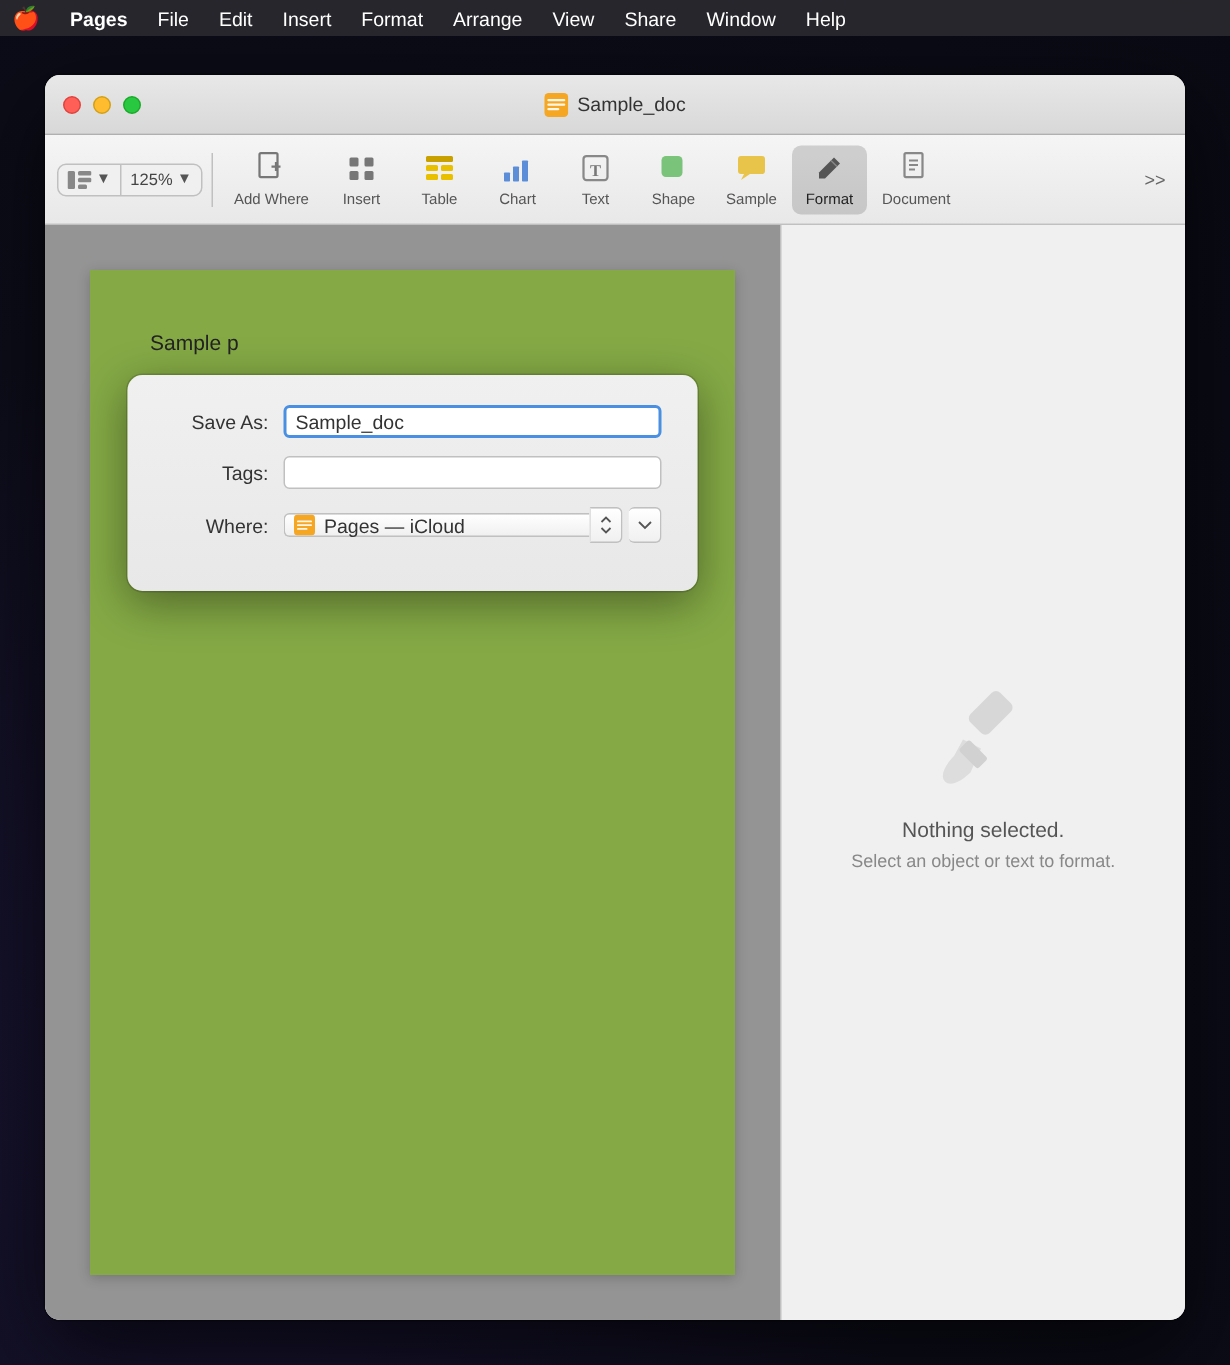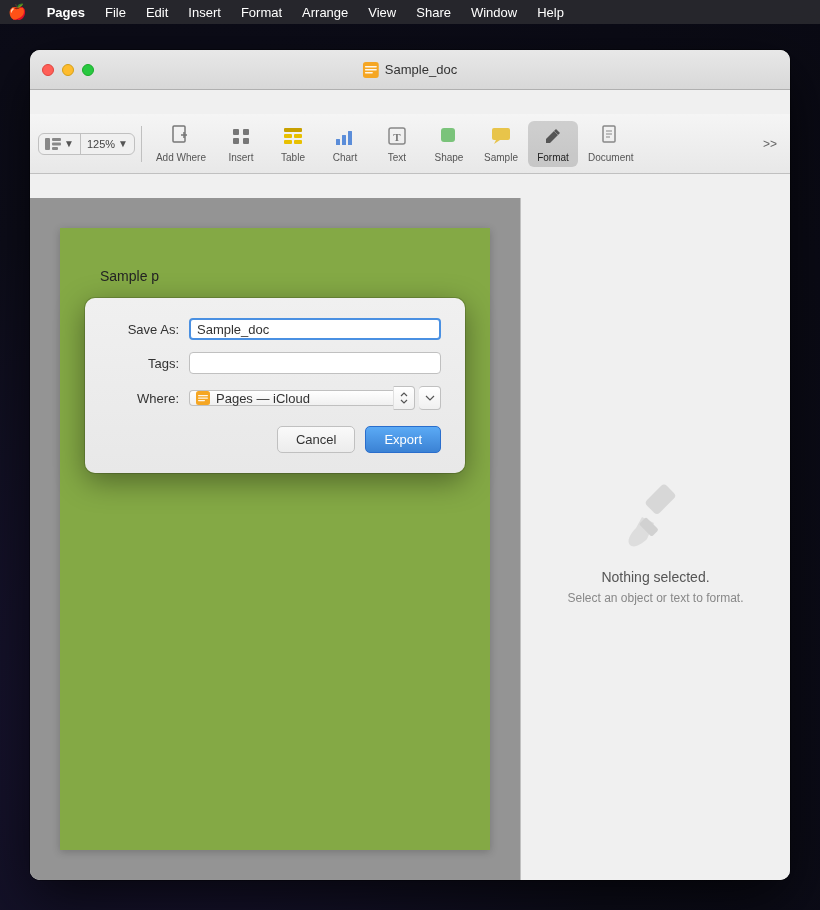--- a/index.html
+++ b/index.html
@@ -75,21 +75,20 @@
       top: 50px;
       left: 30px;
       width: 760px;
       height: 830px;
       background: #f0f0f0;
       border-radius: 10px;
       box-shadow: 0 20px 60px rgba(0,0,0,0.7), 0 0 0 1px rgba(0,0,0,0.3);
       overflow: hidden;
       display: flex;
       flex-direction: column;
-      gap: 24px;
     }
 
     
     .title-bar {
       height: 40px;
       background: linear-gradient(to bottom, #e8e8e8, #d8d8d8);
       border-bottom: 1px solid #b0b0b0;
       display: flex;
       align-items: center;
       padding: 0 12px;
@@ -616,24 +615,20 @@
                 </svg>
               </div>
               <div class="dialog-where-expand">
                 <svg width="10" height="10" viewBox="0 0 10 10">
                   <path d="M1 3 L5 7 L9 3" fill="none" stroke="#555" stroke-width="1.2"></path>
                 </svg>
               </div>
             </div>
           </div>
 
-          <div class="dialog-buttons">
-            <button class="btn-cancel">Cancel</button>
-            <button class="btn-export">Export</button>
-          </div>
 
         </div>
       </div>
     </div>
 
     <div class="format-panel">
 
       <svg class="format-panel-icon" viewBox="0 0 80 80">
         <rect x="48" y="10" width="18" height="28" rx="4" fill="#aaa" transform="rotate(45 48 10)"></rect>
         <path d="M20 55 C15 60, 10 68, 14 72 C18 76, 26 71, 31 66 L38 50 L26 44 Z" fill="#bbb"></path>

